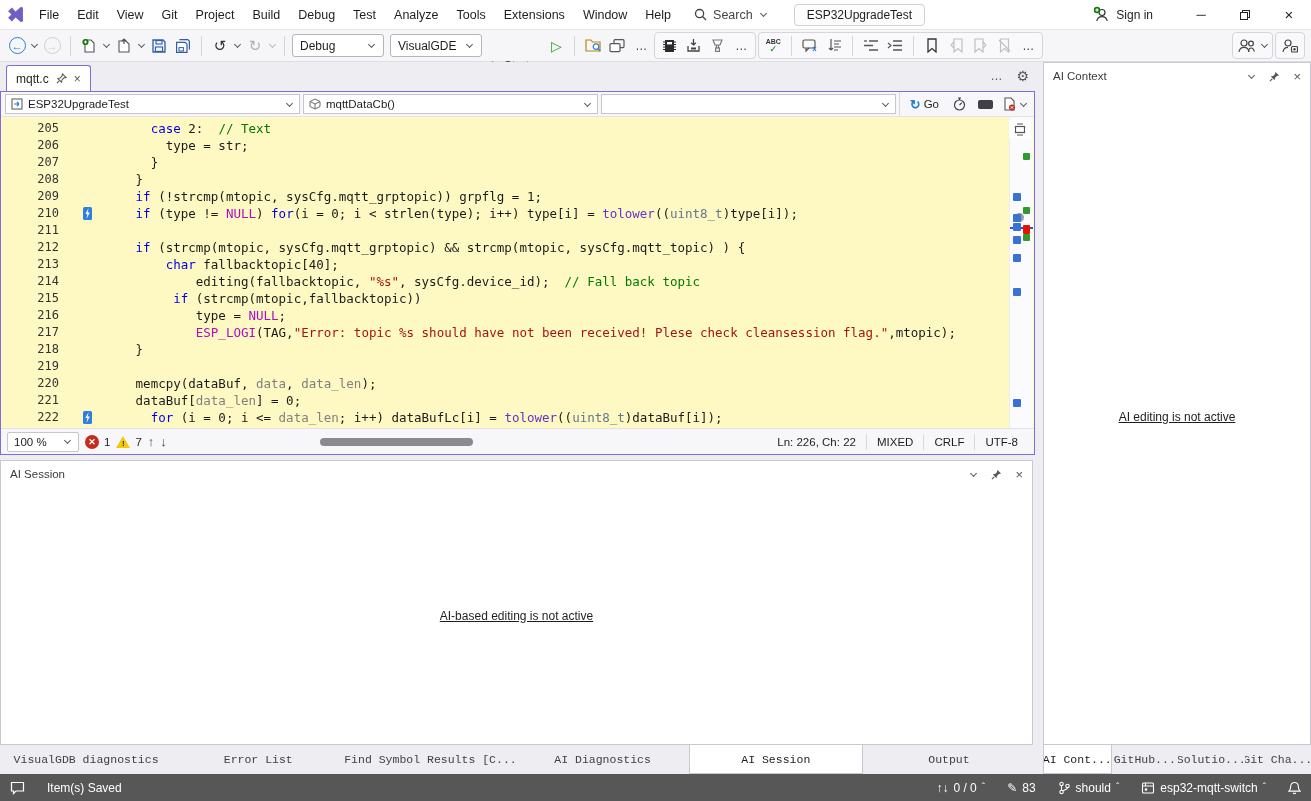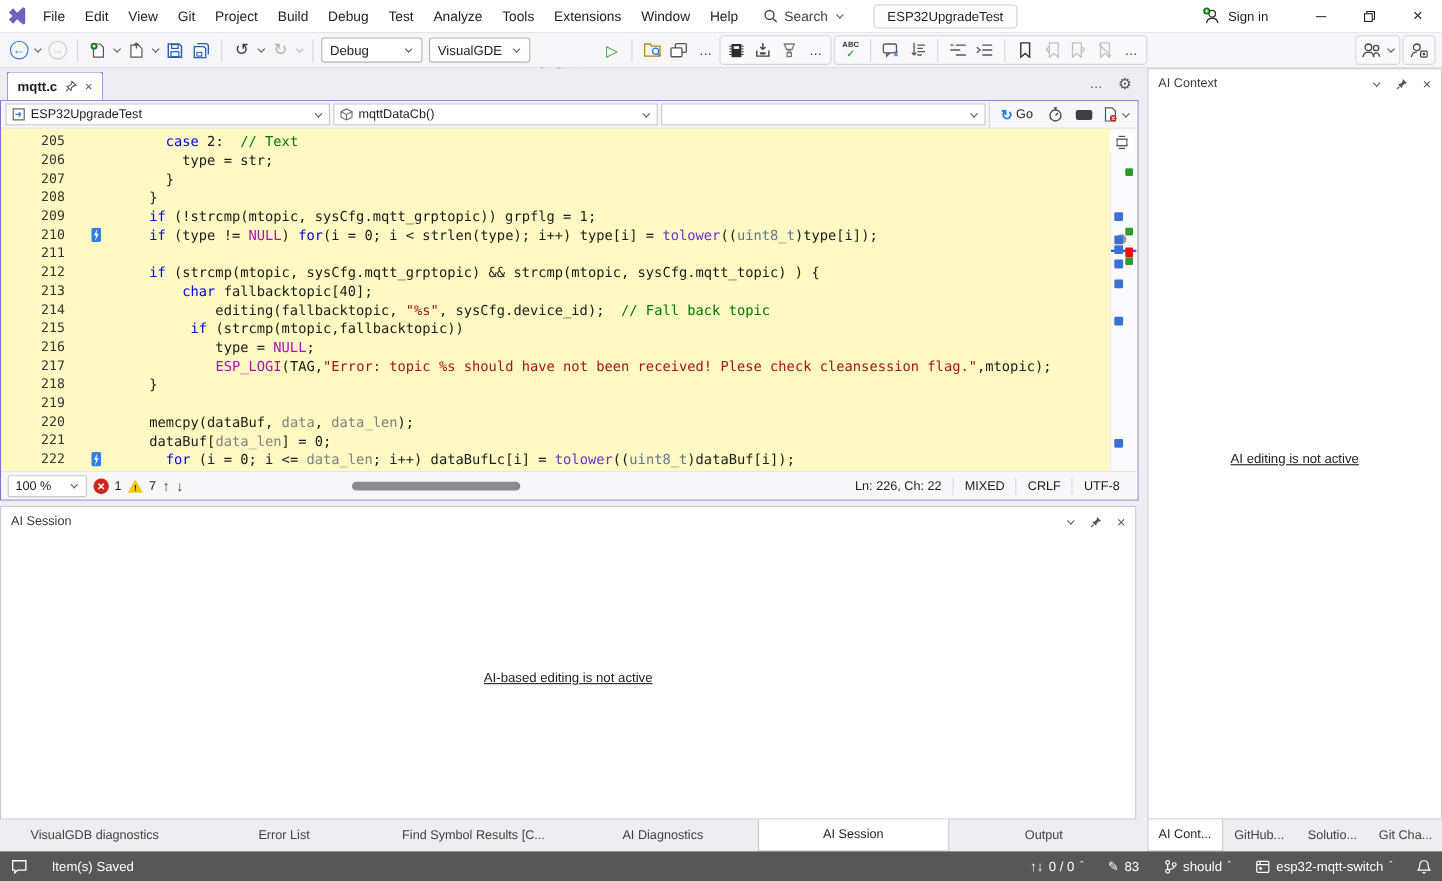--- a/index.html
+++ b/index.html
@@ -36,21 +36,21 @@
   .play-outline{color:#2FA336;font-size:14px;line-height:1;}
   .grpbox{display:inline-flex;align-items:center;border:1px solid #D5D5DB;border-radius:4px;height:27px;padding:0 3px;gap:2px;background:#F9F9FB;}
   .glyph{font-size:13px;line-height:1;}
   .abc{font-size:7px;font-weight:bold;color:#333;display:flex;flex-direction:column;align-items:center;line-height:1;}
   .abc .ck{color:#2FA336;font-size:9px;}
 
   
   .editor-group{position:absolute;left:0;top:62px;width:1035px;height:393px;}
   .tabstrip{height:29px;display:flex;align-items:flex-end;background:#EEEEF2;position:relative;}
   .doc-tab{height:26px;margin-left:6px;display:flex;align-items:center;gap:7px;padding:0 9px;background:#FFFFFF;border:1px solid #7E6FD8;border-bottom:none;border-radius:3px 3px 0 0;font-size:12px;}
-  .doc-tab .t{font-weight:bold;}
+  .doc-tab .t{font-weight:normal;}
   .strip-right{position:absolute;right:6px;top:6px;display:flex;align-items:center;gap:14px;color:#555;}
   .editor-box{height:364px;border:1px solid #7E6FD8;background:#fff;display:flex;flex-direction:column;}
   .navbar{height:25px;background:#F7F7FA;border-bottom:1px solid #E2E2E8;display:flex;align-items:center;padding:0 4px;gap:3px;}
   .nav-combo{flex:1;height:20px;background:#fff;border:1px solid #C6C6CC;display:flex;align-items:center;padding:0 5px;gap:5px;font-size:11.5px;color:#1e1e1e;}
   .nav-combo .chev{margin-left:auto;}
   .go-group{display:flex;align-items:center;gap:4px;padding-left:5px;border-left:1px solid #D8D8DE;height:100%;}
   .go-btn{display:flex;align-items:center;gap:3px;font-size:11.5px;padding:1px 5px;border-radius:2px;}
   .go-arrow{color:#1E7FD4;font-size:13px;font-weight:bold;}
   .tag-ic{width:15px;height:9px;background:#3F3F46;border-radius:2px;display:inline-block;}
 
@@ -86,21 +86,21 @@
   .panel-hd{height:26px;display:flex;align-items:center;padding:0 9px;font-size:11.5px;color:#3b3b3b;flex:none;}
   .panel-hd .hd-icons{margin-left:auto;display:flex;align-items:center;gap:13px;color:#555;}
   .panel-body{flex:1;display:flex;align-items:center;justify-content:center;font-size:12px;color:#1e1e1e;text-decoration:underline;}
   #ai-session{left:0;top:460px;width:1033px;height:285px;}
   #ai-context{left:1043px;top:62px;width:268px;height:683px;}
 
   
   .bottom-tabs{position:absolute;left:0;top:745px;width:1311px;height:29px;display:flex;}
   .bt-left{width:1035px;display:flex;}
   .bt-right{width:268px;margin-left:8px;display:flex;}
-  .btab{flex:1;display:flex;align-items:center;justify-content:center;font-size:11.5px;color:#414141;height:100%;white-space:nowrap;overflow:hidden;}
+  .btab{flex:1;display:flex;align-items:center;justify-content:center;font-size:11.5px;color:#414141;height:100%;white-space:nowrap;overflow:hidden;font-family:Liberation Mono, monospace;}
   .btab.active{background:#fff;border:1px solid #C8C8D2;border-top:none;color:#1e1e1e;}
 
   
   .statusbar{position:absolute;left:0;top:774px;width:1311px;height:27px;background:#575757;color:#fff;display:flex;align-items:center;font-size:12px;padding:0 10px;gap:8px;}
   .sb-item{display:flex;align-items:center;gap:5px;white-space:nowrap;}
   .sb-right{margin-left:auto;display:flex;align-items:center;gap:22px;}
   .caret-up{font-size:10px;opacity:.9;}
   svg{display:block;}
 </style>
 </head>

